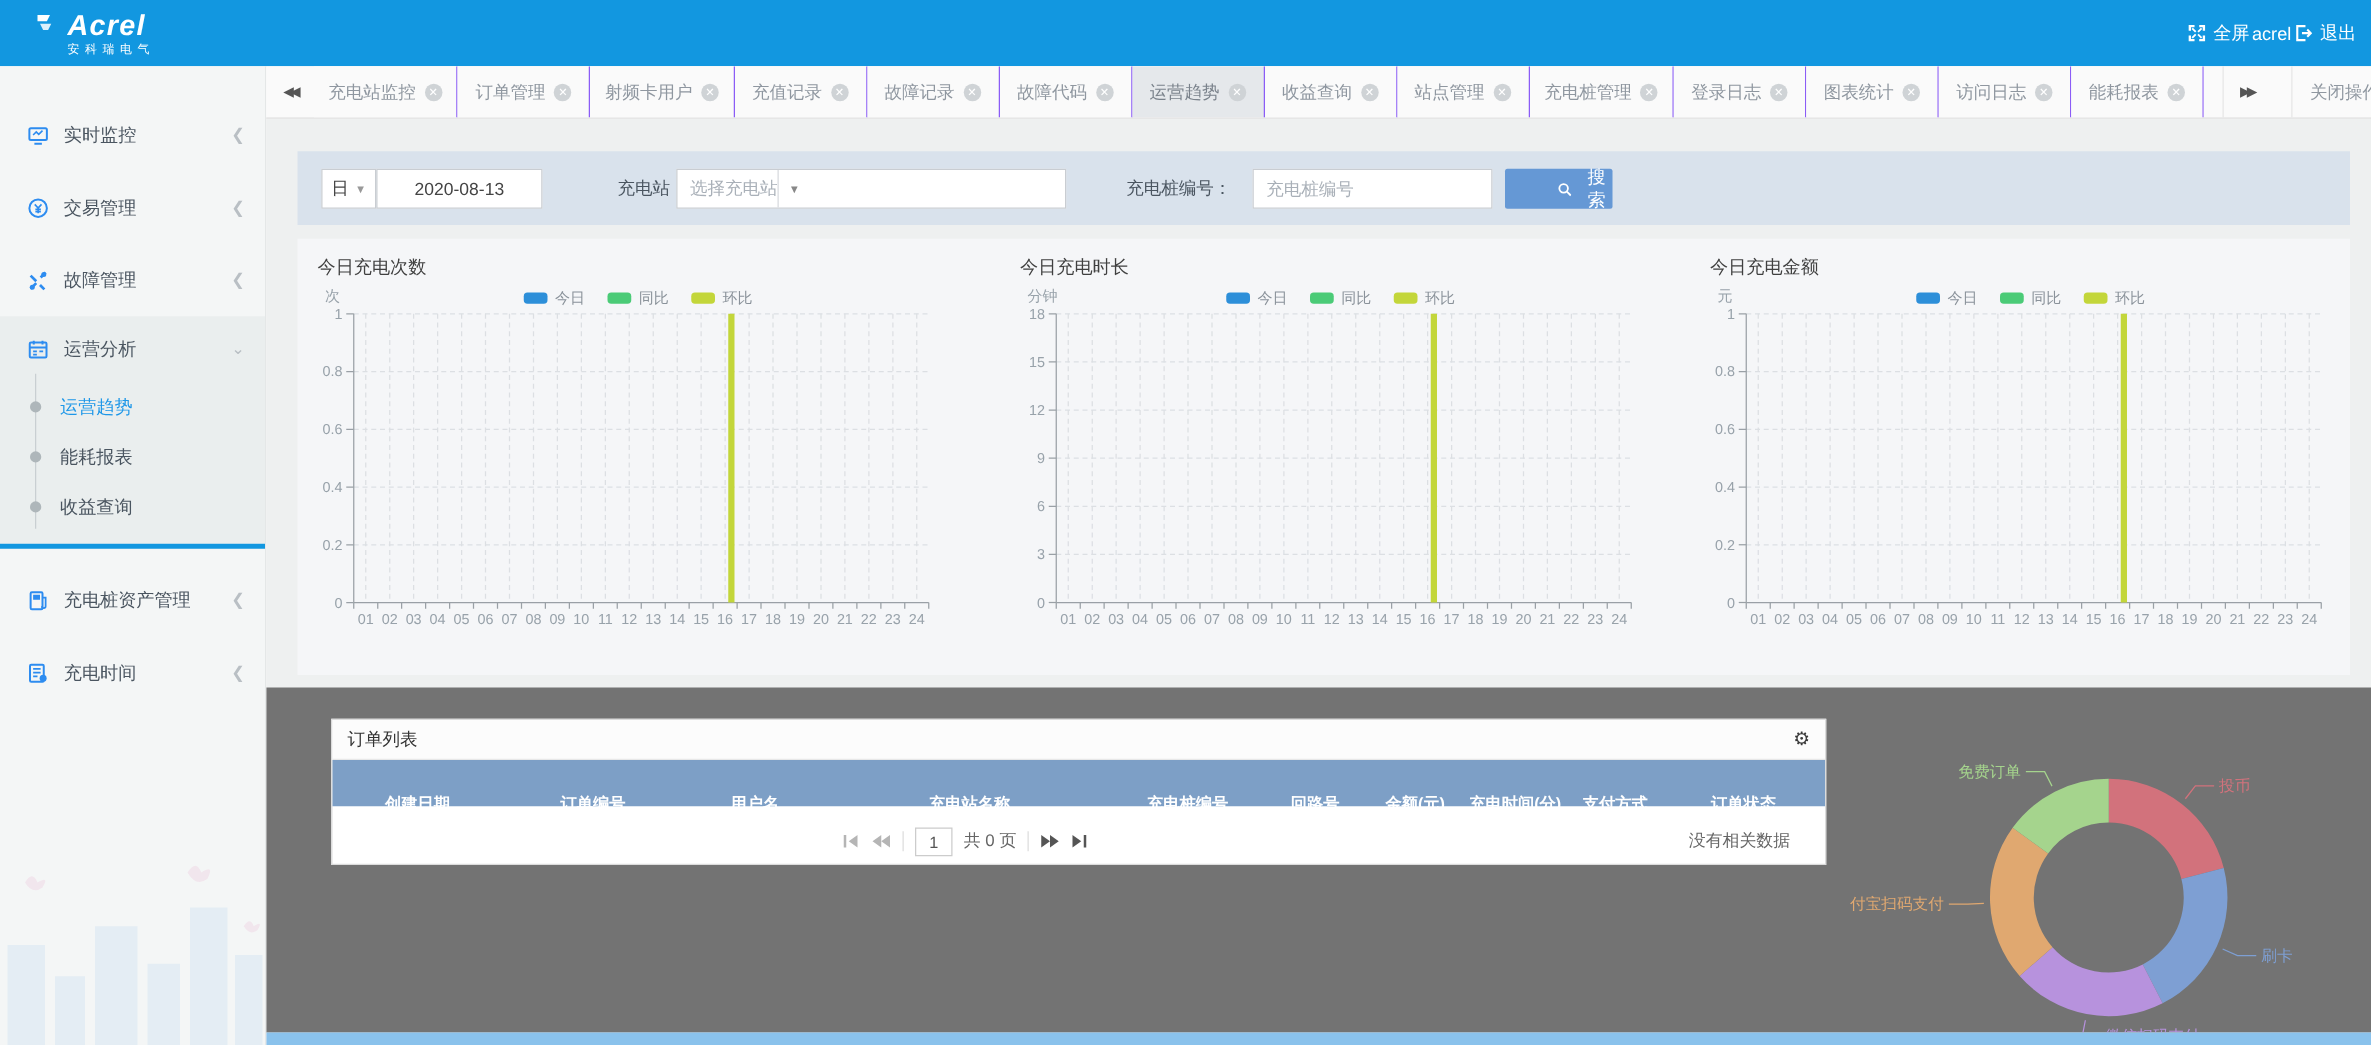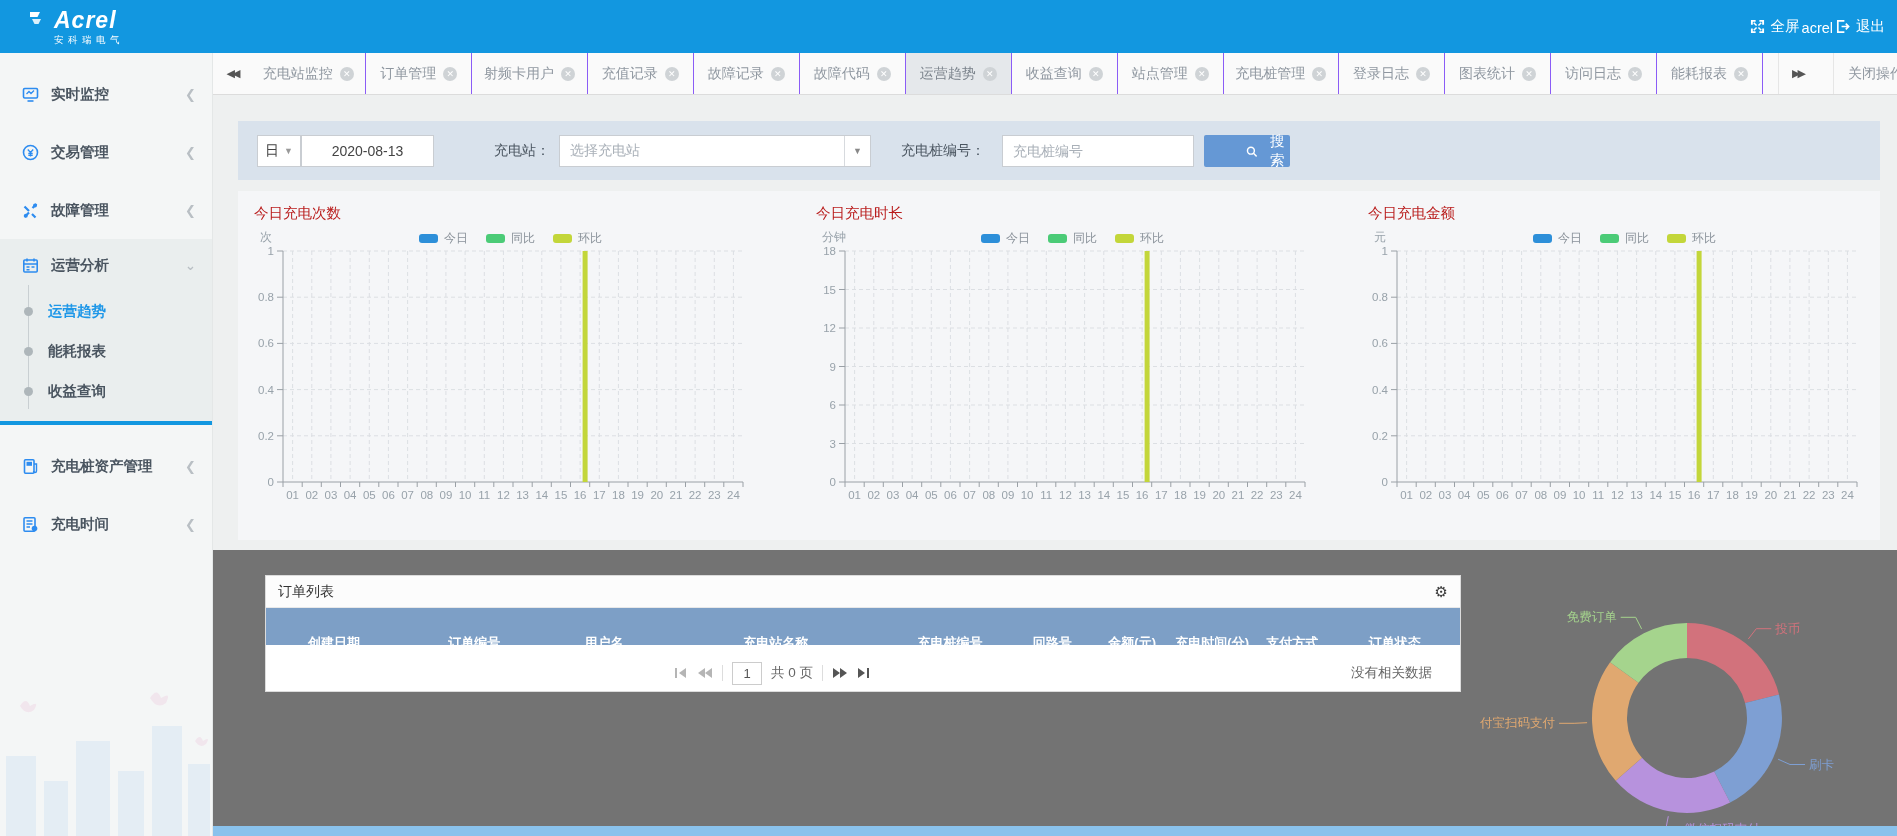--- a/index.html
+++ b/index.html
@@ -32,21 +32,21 @@
   .tab.active { background:#e5e8eb; color:#7a828b; }
   .tab-close { width:14px; height:14px; border-radius:50%; background:#cfd3d6; color:#fff;
     font-size:9px; line-height:14px; text-align:center; flex:0 0 auto; }
   #tab-overflow { position:absolute; left:1620px; top:0; height:41px; display:flex; align-items:center;
     padding-left:14px; font-size:14px; color:#8f97a0; white-space:nowrap; cursor:pointer; border-left:1px solid #e6e6e6; width:90px; }
   .dbl-arrow { font-size:11px; letter-spacing:-3px; }
 
   
   #sidebar { position:absolute; left:0; top:53px; width:213px; height:783px;
     background:#f4f6f6; border-right:1px solid #e4e7e7; overflow:hidden; }
-  #sidebar-menu { padding-top:12px; position:relative; z-index:2;font-weight:bold; }
+  #sidebar-menu { padding-top:26px; position:relative; z-index:2; }
   .side-item { height:58px; display:flex; align-items:center; padding:0 16px 0 22px;
     color:#4a5560; font-size:14.5px; cursor:pointer; }
   .side-item .s-icon { width:17px; height:17px; margin-right:12px; flex:0 0 auto; }
   .side-item .chev { margin-left:auto; color:#b9bfc4; font-size:13px; }
   .side-group { background:#eaeeee; padding-bottom:10px; }
   .side-group .side-item { height:52px; }
   .sub-wrap { position:relative; }
   .sub-line { position:absolute; left:28px; top:-6px; bottom:2px; width:1px; background:#c9cfd2; }
   .sub-item { height:40px; display:flex; align-items:center; padding-left:48px; font-size:14.5px;
     color:#4a5560; cursor:pointer; position:relative; }
@@ -62,34 +62,34 @@
   
   #filter-band { position:absolute; left:25px; top:26px; width:1642px; height:59px; background:#d9e2ec; }
   .fctl { position:absolute; top:14px; height:32px; }
   .box { background:#fff; border:1px solid #c9cdd2; display:flex; align-items:center; }
   #day-select { left:19px; width:44px; justify-content:center; gap:5px; font-size:14px; color:#444; cursor:pointer; }
   #day-select .caret { font-size:9px; color:#999; }
   #date-input { left:63px; width:133px; text-align:center; font-size:14px; color:#444;
     border:1px solid #c9cdd2; background:#fff; }
   .flabel { position:absolute; top:14px; height:32px; display:flex; align-items:center; font-size:14px; color:#4a5560; }
   #station-label { left:256px; }
-  #station-select { left:321px; width:312px; font-size:14px; color:#a9b0b8; padding-left:10px;
-    justify-content:space-between; cursor:pointer; }
+  #station-select { left:303px; width:312px; font-size:14px; color:#a9b0b8; padding-left:10px;
+    cursor:pointer; }
   #station-select .dd-btn { width:26px; height:30px; border-left:1px solid #d7dade; display:flex;
     align-items:center; justify-content:center; color:#888; font-size:9px; }
   #pile-label { left:663px; }
   #pile-input { left:764px; width:192px; border:1px solid #c9cdd2; background:#fff; padding-left:10px; font-size:14px; color:#444; }
   #pile-input::placeholder { color:#a9b0b8; }
   #search-btn { left:966px; width:86px; background:#6598d5; border:none; color:#fff; font-size:14.5px;
     display:flex; align-items:center; justify-content:center; gap:7px; cursor:pointer; border-radius:2px;padding-left:42px; }
 
   
   #charts-panel { position:absolute; left:25px; top:96px; width:1642px; height:349px; background:#f5f6f8; }
   .hour-chart { position:absolute; top:5px; width:545px; height:340px; }
-  .chart-title { position:absolute; left:16px; top:8px; font-size:14.5px; color:#b91c1c; }
+  .chart-title { position:absolute; left:16px; top:8px; font-size:14.5px; color:#404040; }
   .chart-unit { position:absolute; left:22px; top:33px; font-size:12px; color:#98a2aa; }
   .chart-legend { position:absolute; left:0; top:34px; width:100%; display:flex; justify-content:center; gap:18px; }
   .legend-item { display:flex; align-items:center; gap:6px; font-size:12px; color:#8a929a; cursor:pointer; }
   .legend-swatch { width:19px; height:9px; border-radius:3px; }
   .chart-svg { position:absolute; left:0; top:50px; }
 
   
   #white-section { position:absolute; left:0; top:455px; width:1684px; height:276px; background:#737373; overflow:hidden; }
   #order-panel { position:absolute; left:52px; top:25px; width:1196px; border:1px solid #dcdcdc; background:#fff; }
   #order-titlebar { height:32px; background:#fcfcfc; border-bottom:1px solid #e8e8e8;

